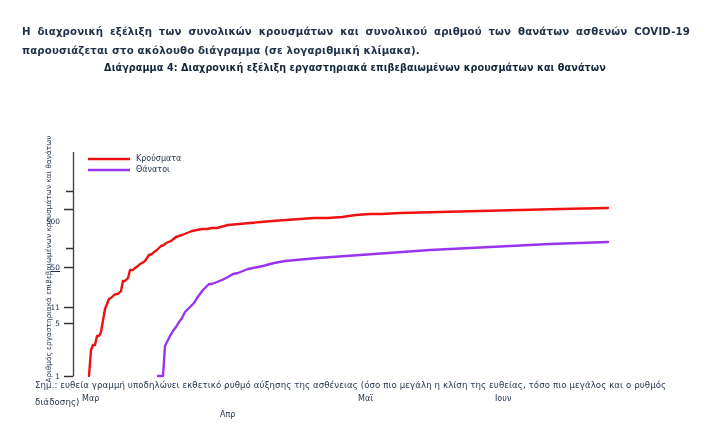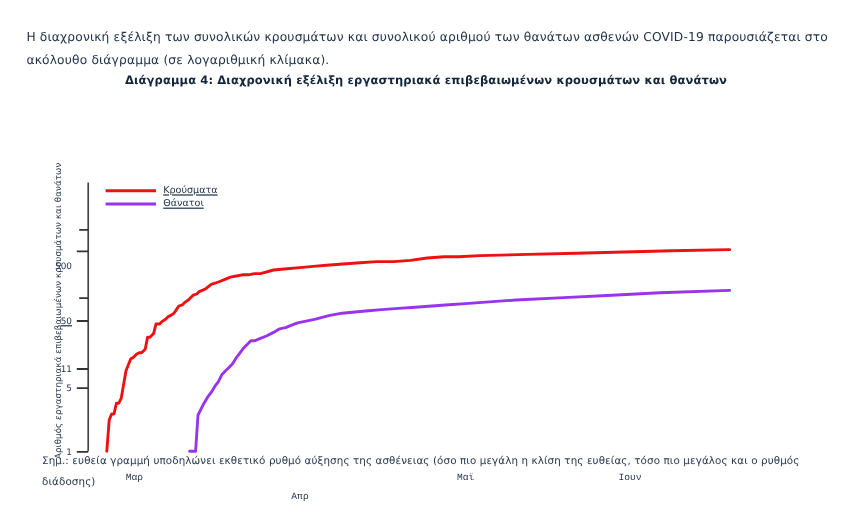--- a/index.html
+++ b/index.html
@@ -21,20 +21,21 @@
   .intro {
     position: absolute;
     left: 22px;
     top: 12px;
     width: 668px;
     font-size: 10.2px;
     line-height: 19px;
     color: #1f3048;
     text-align: justify;
     letter-spacing: 0.15px;
+    font-weight: bold;
   }
 
   
   .figure {
     position: absolute;
     left: 0;
     top: 58px;
     width: 710px;
     height: 320px;
   }
@@ -89,32 +90,29 @@
   }
   .ytick {
     position: absolute;
     text-align: right;
     font-size: 7.4px;
     color: #1f3048;
     width: 26px;
   }
   .xtick {
     position: absolute;
-    text-align: center;
     font-size: 8px;
     color: #1f3048;
     width: 60px;
-    font-family: Liberation Mono, monospace;
   }
   .legend-label {
     position: absolute;
     font-size: 8px;
     color: #1f3048;
     white-space: nowrap;
-    text-decoration: underline;
   }
 
   
   .note {
     position: absolute;
     left: 35px;
     top: 368px;
     width: 645px;
     font-size: 8.6px;
     line-height: 17px;

